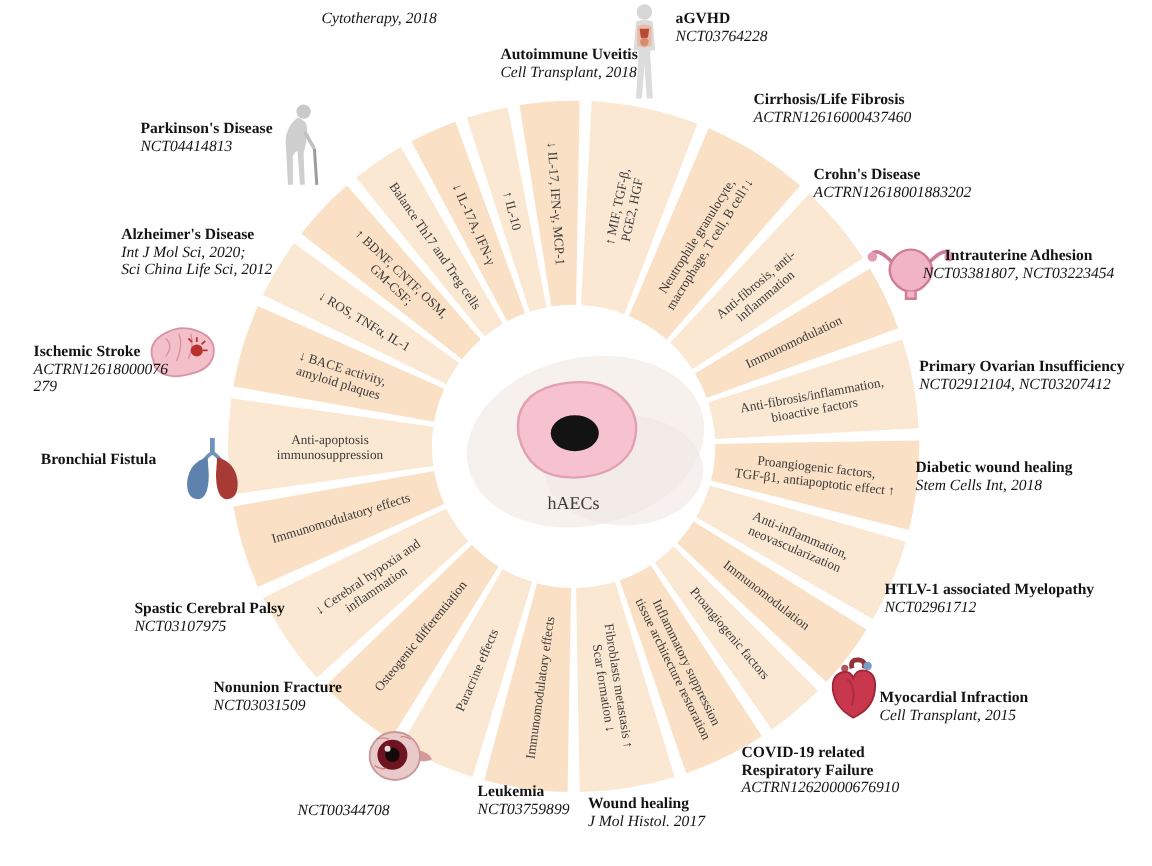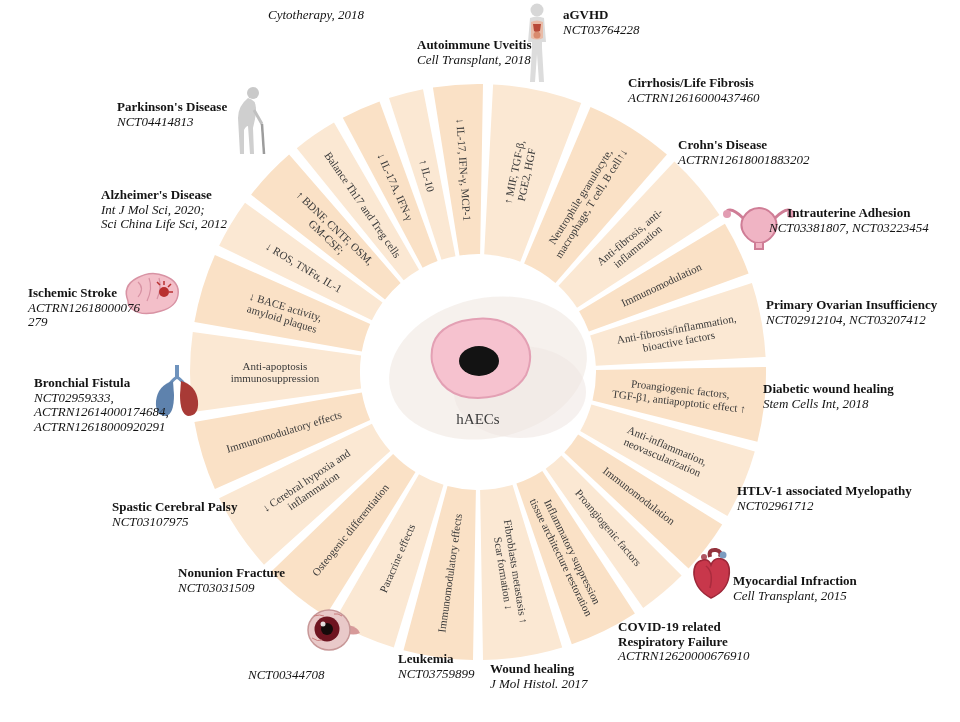--- a/index.html
+++ b/index.html
@@ -322,25 +322,20 @@
           <path d="M27 3 L27 17" stroke="#6f93bd" stroke-width="4"></path>
           <path d="M27 15 Q21 19 18 25 M27 15 Q33 19 36 25" stroke="#6f93bd" stroke-width="3" fill="none"></path>
           <path d="M23 19 Q8 23 6 39 Q5 54 16 54 Q24 52 24 33 Z" fill="#5e82ad"></path>
           <path d="M31 19 Q46 23 48 39 Q49 54 38 54 Q30 52 30 33 Z" fill="#a83a36"></path>
         </svg>
       </div>
       <div class="label" style="left: 2px; top: 376px; margin-left: 32px;">
         <div class="title">
           <div>Bronchial Fistula</div>
         </div>
-        <div class="refs">
-          <div>NCT02959333,</div>
-          <div>ACTRN12614000174684,</div>
-          <div>ACTRN12618000920291</div>
-        </div>
       </div>
       <div class="icon" style="left: 118px; top: 268px; width: 66px; height: 52px;">
         <svg viewBox="0 0 66 52" xmlns="http://www.w3.org/2000/svg">
           <path d="M10 33 Q4 18 19 10 Q33 2 47 8 Q62 14 60 27 Q58 39 43 43 Q24 49 14 41 Q10 38 10 33 Z" fill="#f3bfc9" stroke="#d893a4" stroke-width="1.5"></path>
           <path d="M20 14 Q27 20 20 29 M31 10 Q35 20 29 33 M41 10 Q44 20 39 31" stroke="#d893a4" stroke-width="1.2" fill="none"></path>
           <circle cx="46" cy="24" r="5" fill="#b93030"></circle>
           <path d="M46 13 L46 17 M55 24 L51 24 M53 16 L50 19 M39 14 L42 17" stroke="#b93030" stroke-width="1.5"></path>
         </svg>
       </div>
       <div class="label" style="left: 28px; top: 286px;">

